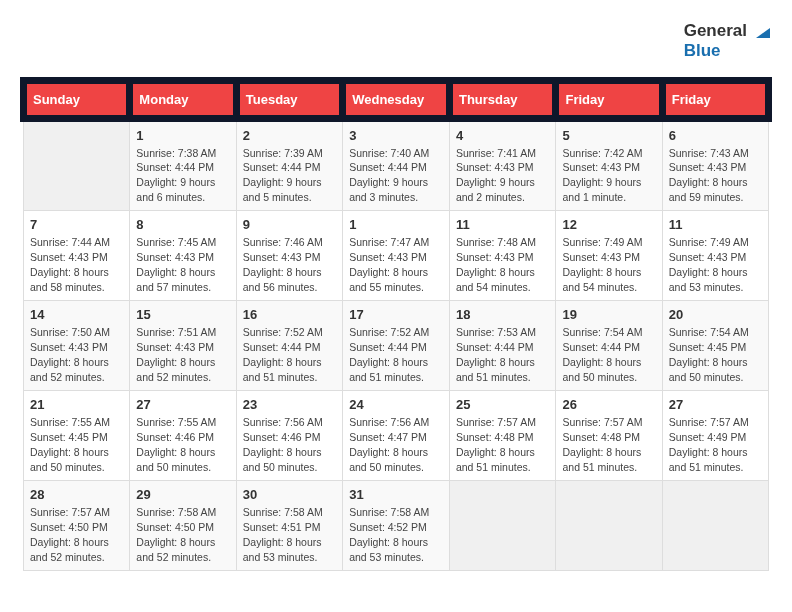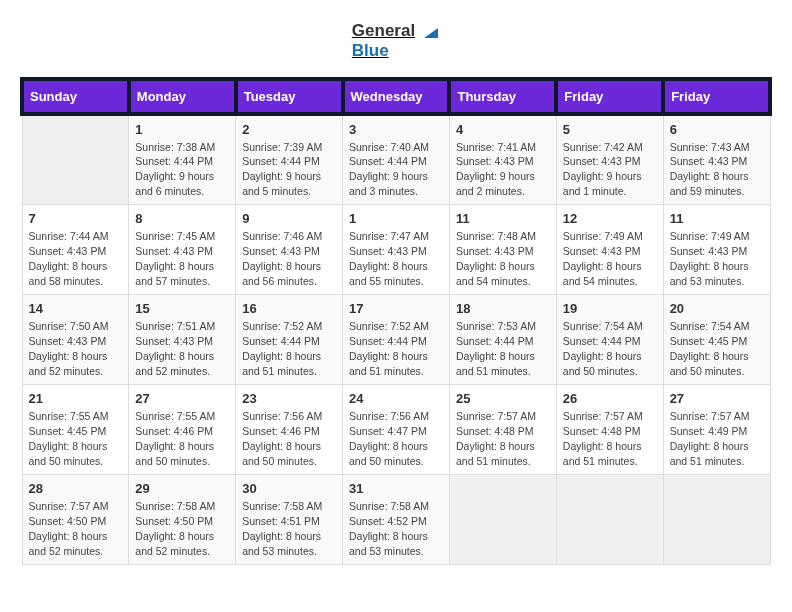--- a/index.html
+++ b/index.html
@@ -5,24 +5,23 @@
     * { box-sizing: border-box; margin: 0; padding: 0; }
     body {
       font-family: Arial, sans-serif;
       background: #fff;
       width: 792px;
       min-height: 612px;
       padding: 20px;
     }
     .header-area {
       display: flex;
-      justify-content: center;
+      justify-content: flex-end;
       align-items: flex-start;
       margin-bottom: 16px;
-      text-decoration: underline;
     }
     .logo {
       display: flex;
       align-items: center;
       gap: 4px;
     }
     .title-area {
       text-align: right;
     }
     .month-title {
@@ -33,27 +32,27 @@
     .location-title {
       font-size: 16px;
       color: #555;
     }
     .calendar-table {
       width: 100%;
       border-collapse: collapse;
       font-size: 11px;
     }
     .calendar-table thead tr th {
-      background-color: #6d28d9;
+      background-color: #ef4444;
       color: #fff;
       padding: 8px 6px;
       text-align: left;
       font-size: 13px;
       font-weight: bold;
-      border: 4px solid #0f172a;
+      border: 7px solid #0f172a;
     }
     .calendar-table tbody tr td {
       border: 1px solid #ddd;
       vertical-align: top;
       padding: 6px;
       min-height: 70px;
       height: 90px;
       width: 107px;
       background: #fff;
     }

